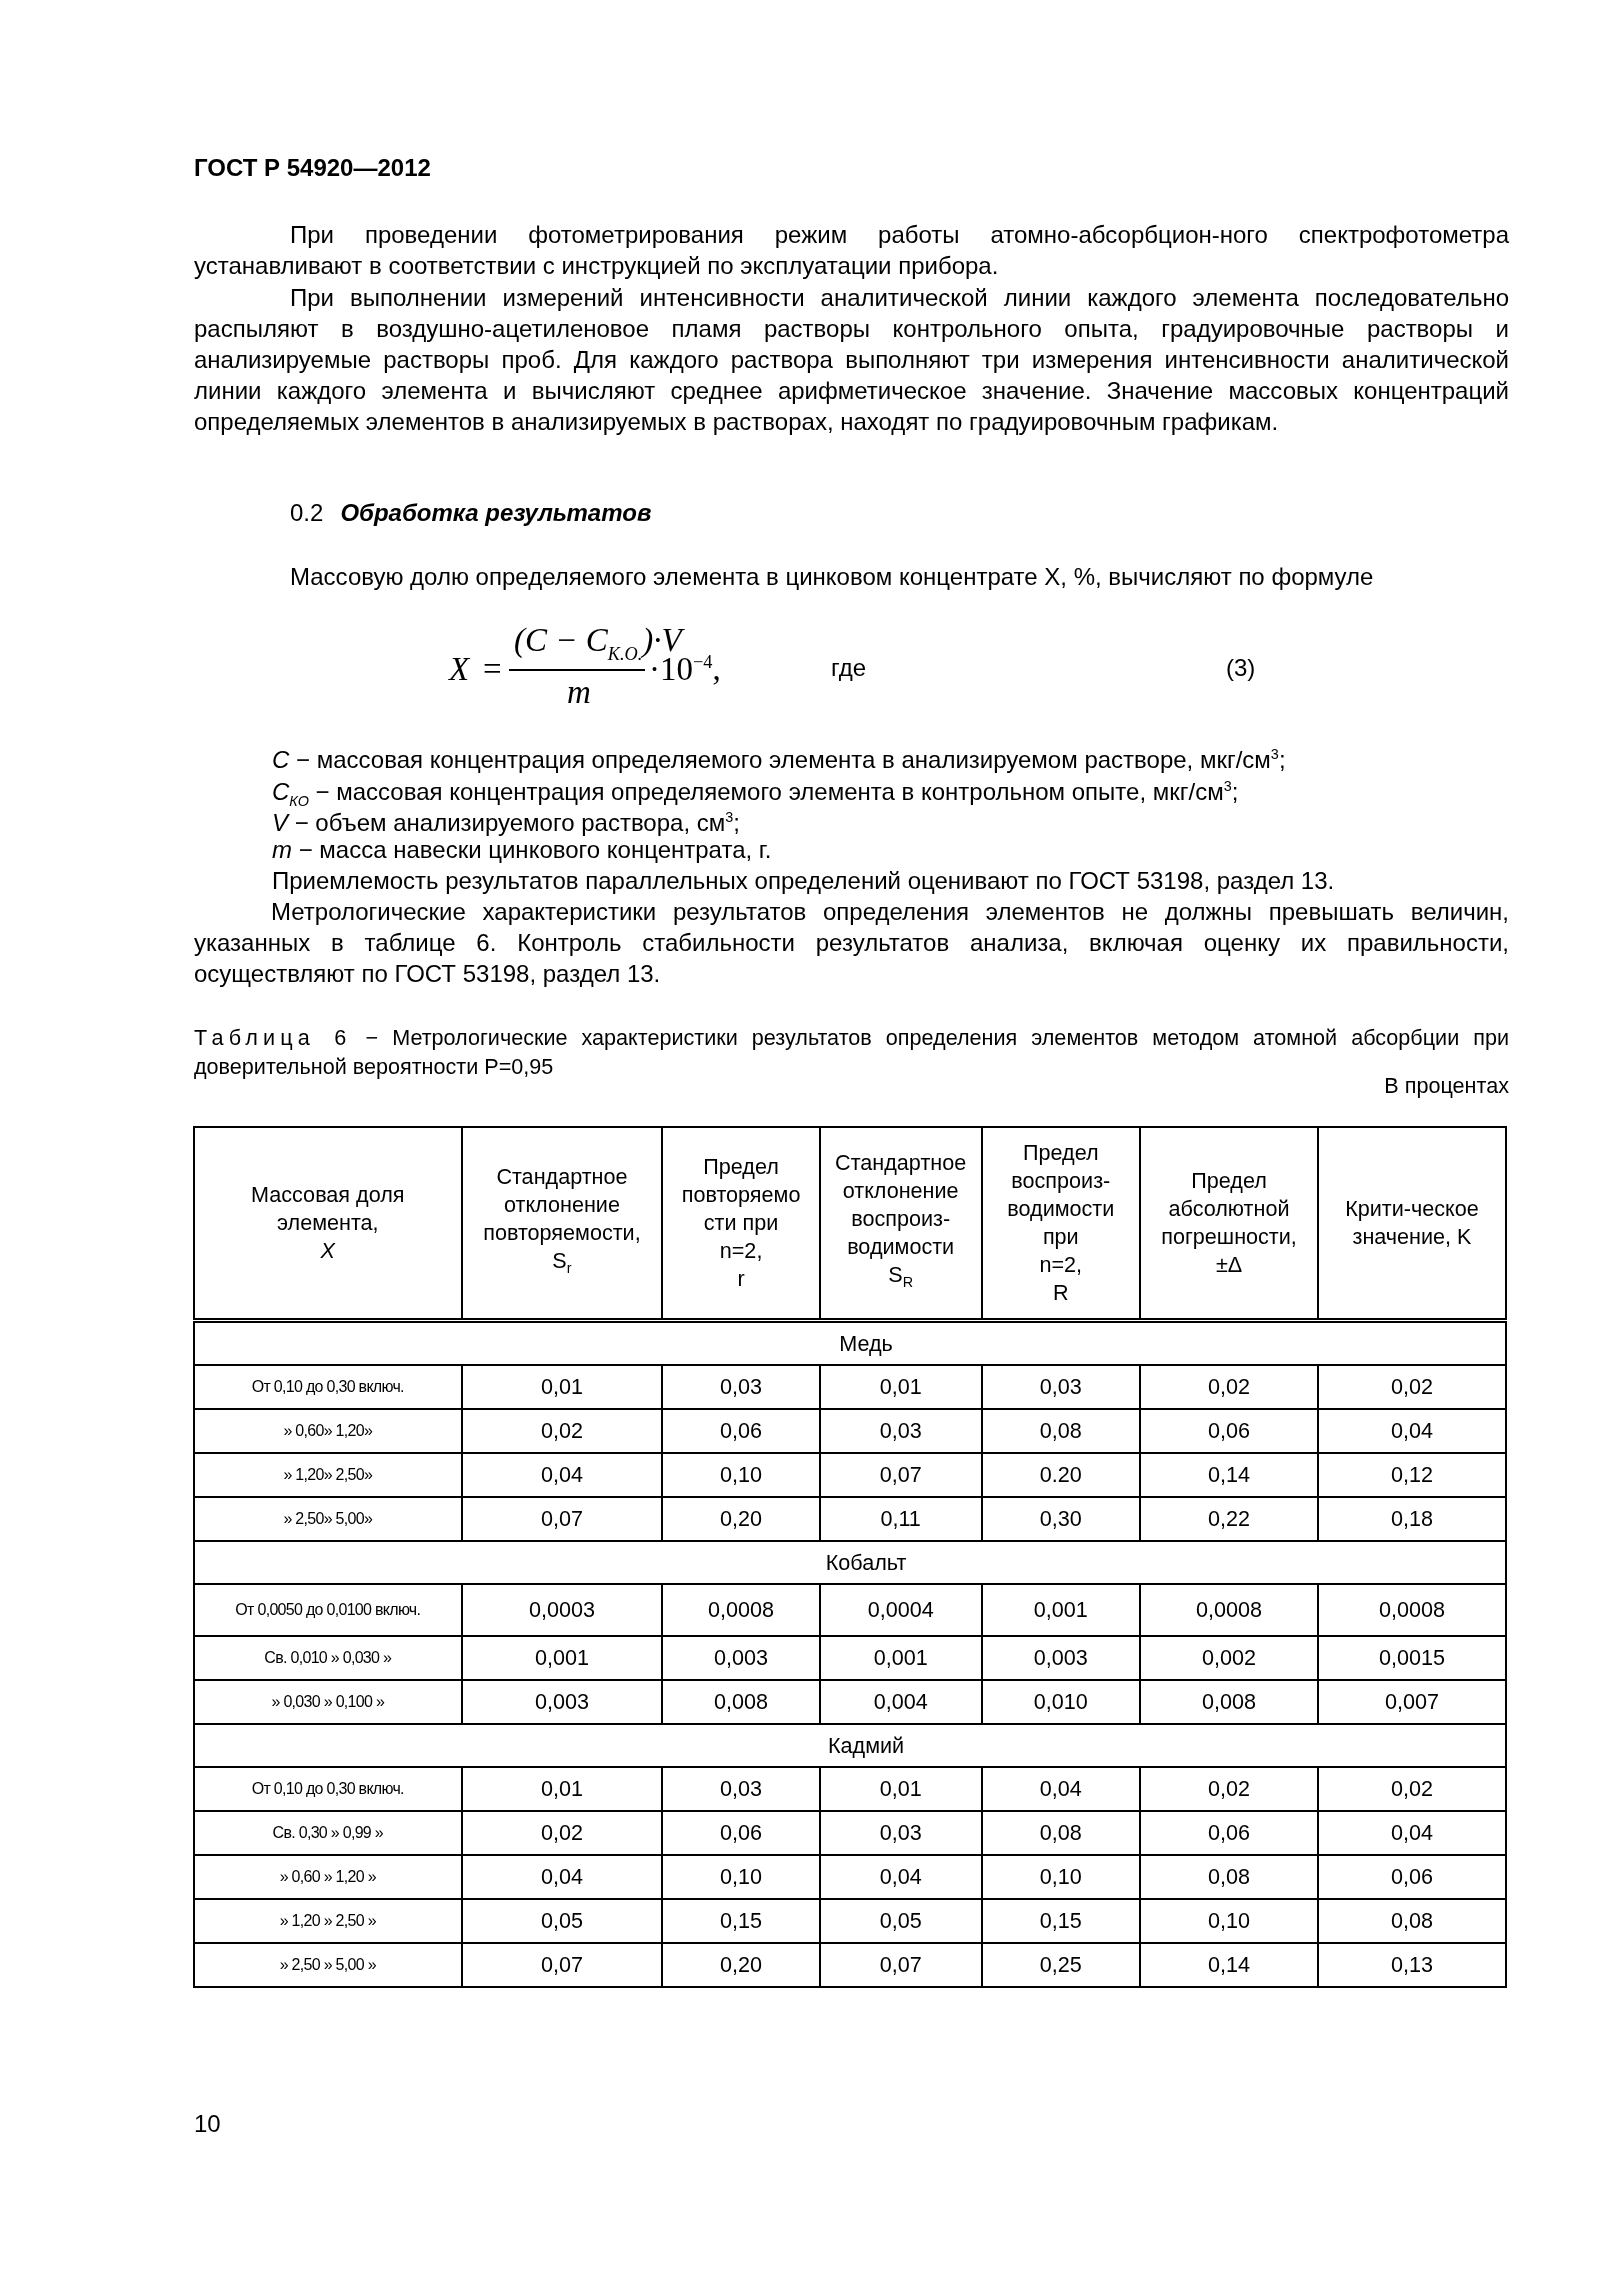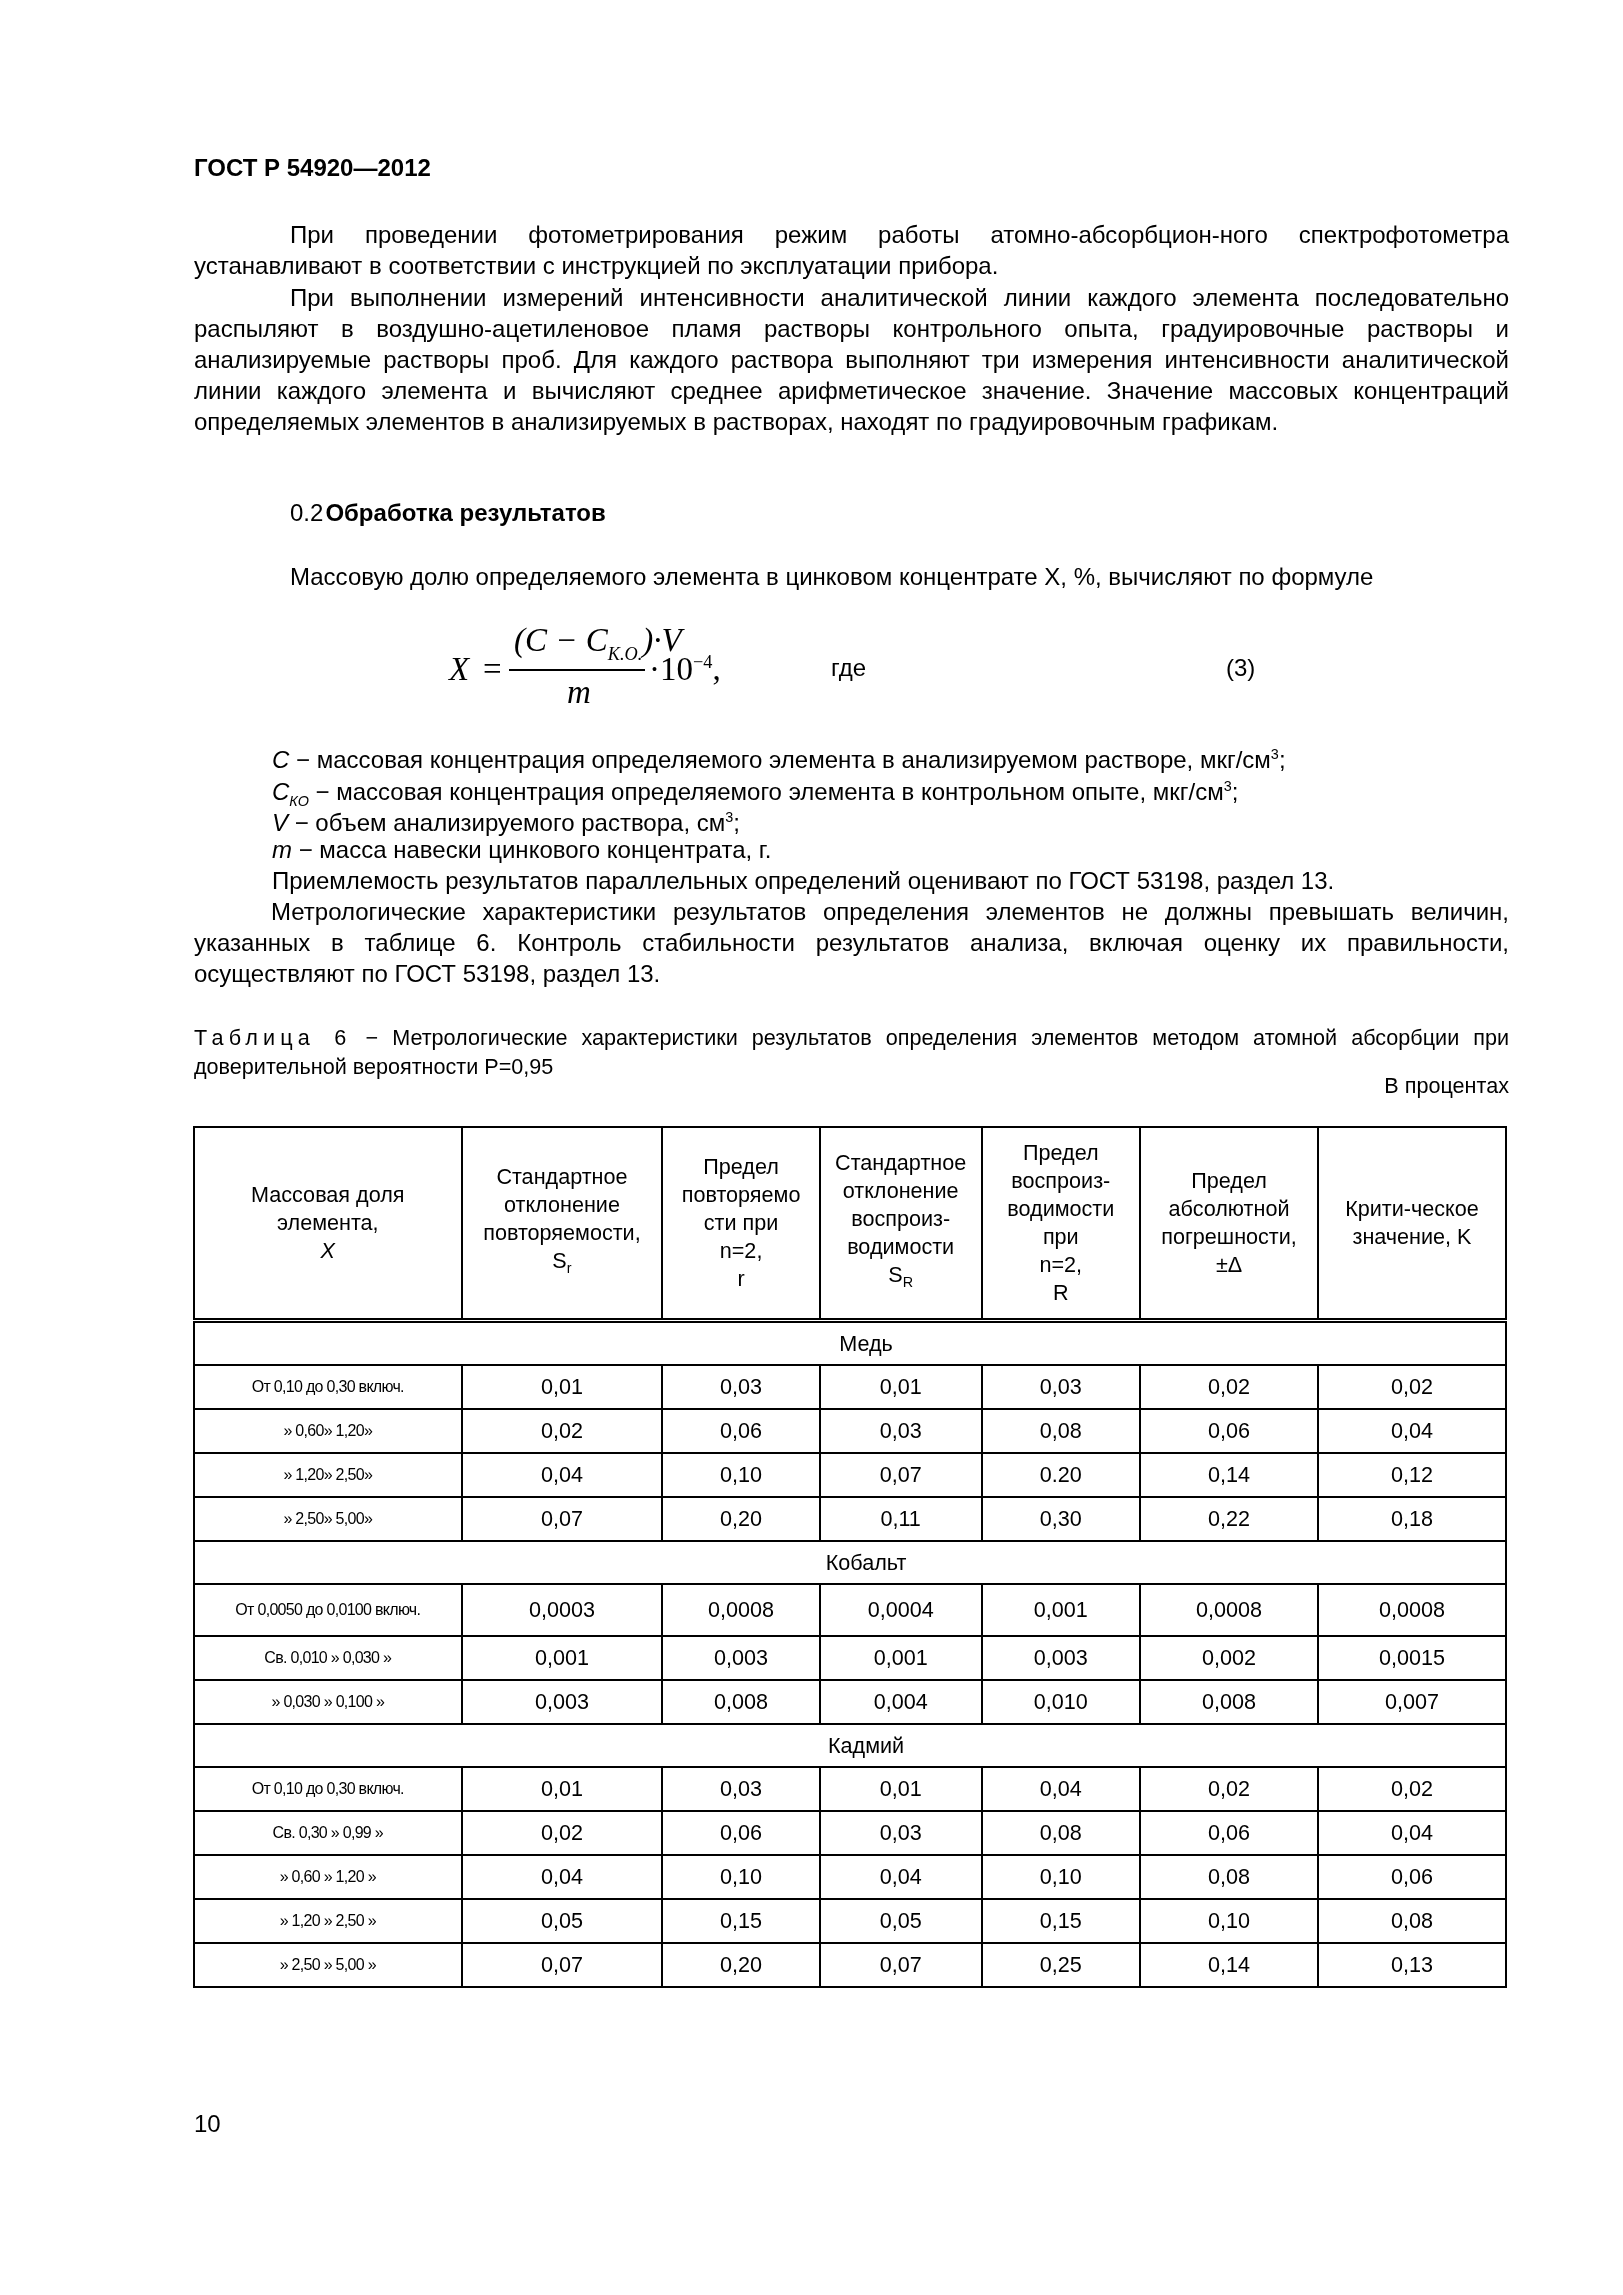--- a/index.html
+++ b/index.html
@@ -3,21 +3,21 @@
 <meta charset="utf-8">
 <style>
   html, body { margin: 0; padding: 0; background: #ffffff; }
   body { width: 1623px; height: 2295px; position: relative; overflow: hidden;
          font-family: "Liberation Sans", sans-serif; color: #000; }
   .abs { position: absolute; }
   .doc-id { left: 194px; top: 154px; font-size: 24px; font-weight: bold; text-align: right; }
   .para { left: 194px; width: 1315px; font-size: 24px; line-height: 31px; text-align: justify; }
   .para .ind { display: inline-block; width: 96px; }
   .section { left: 290px; top: 499px; font-size: 24px; }
-  .section b { margin-left: 2px; }
+  .section b { margin-left: 17px; font-style: italic; }
   .formula-intro { left: 290px; top: 563px; font-size: 24px; }
   .formula { left: 449px; top: 622px; width: 458px; height: 92px; font-family: "Liberation Serif", serif; font-style: italic; font-size: 33px; }
   .formula .x { position: absolute; left: 0; top: 29.4px; }
   .formula .eq { position: absolute; left: 34px; top: 29.4px; font-style: normal; }
   .formula .num { position: absolute; left: 65px; top: 0; }
   .formula .num .sub { font-size: 18.3px; position: relative; top: 9.2px; }
   .formula .bar { position: absolute; left: 60px; top: 47px; width: 136px; height: 2px; background: #000; }
   .formula .den { position: absolute; left: 118px; top: 52px; }
   .formula .mult { position: absolute; left: 200px; top: 29.4px; font-style: normal; }
   .formula .mult sup { font-size: 18.3px; }

